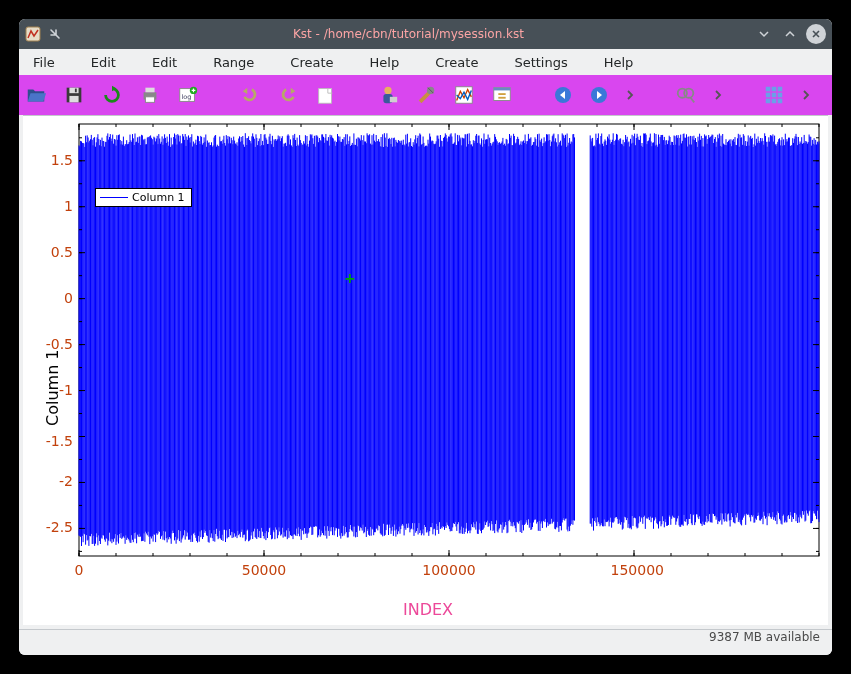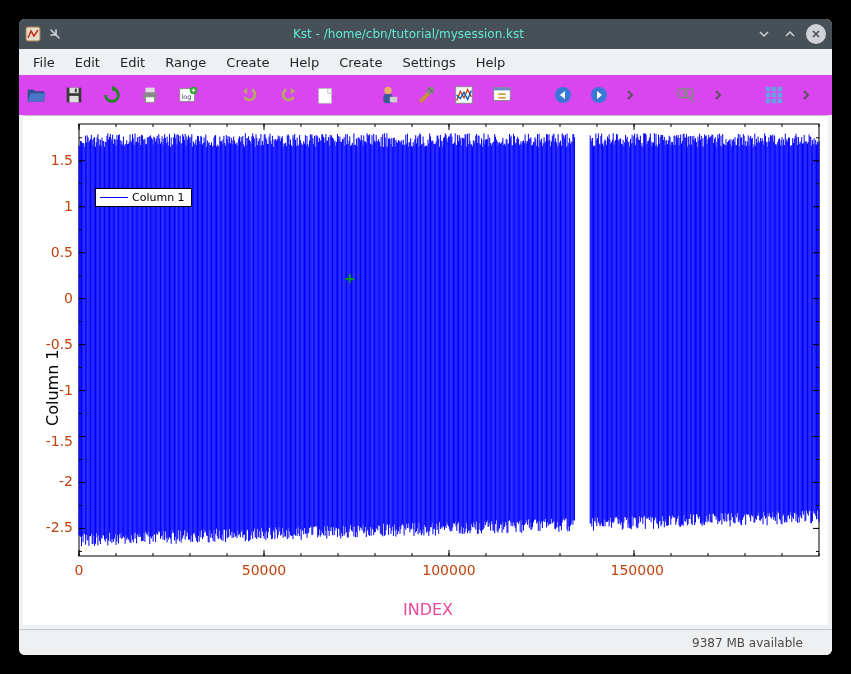--- a/index.html
+++ b/index.html
@@ -34,21 +34,21 @@
     color: #eff0f1;
     display: flex;
     align-items: center;
     font-size: 12px;
     padding: 0 6px;
     gap: 6px;
   }
   .titlebar .title-text {
     flex: 1;
     text-align: center;
-    color: #5eead4;
+    color: #fca5a5;
   }
   .titlebar .tb-icon {
     width: 16px; height: 16px;
     display: inline-flex; align-items: center; justify-content: center;
   }
   .titlebar .win-btn {
     width: 20px; height: 20px;
     display: inline-flex; align-items: center; justify-content: center;
     color: #cfd3d7;
     cursor: pointer;
@@ -56,21 +56,21 @@
   .titlebar .win-btn.close {
     background:#cfd3d7; border-radius:50%; color:#475057;
   }
   .menubar {
     height: 26px;
     background: #eff0f1;
     display: flex;
     align-items: center;
     padding: 0 4px;
     font-size: 13px;
-    gap: 0;
+    gap: 16px;
   }
   .menubar .menu-item {
     padding: 4px 10px;
     cursor: pointer;
     color: #232627;
   }
   .toolbar {
     height: 40px;
     background: #d946ef;
     display: flex;
@@ -105,23 +105,22 @@
     inset: 0;
     background: #fff;
   }
   .plot-svg { position:absolute; inset:0; }
   .statusbar {
     position: absolute;
     bottom: 0; left: 0; right: 0;
     height: 26px;
     background: #eff0f1;
     display: flex;
-    align-items: center;
     justify-content: flex-end;
-    padding: 0 29px;
+    padding: 0 12px;
     font-size: 12px;
     color: #4a4a4a;
     border-top: 1px solid #c4c8cc;
   }
   .legend-box {
     position:absolute;
     background:#fff;
     border:1px solid #000;
     font-size:11px;
     padding: 2px 6px 2px 4px;

